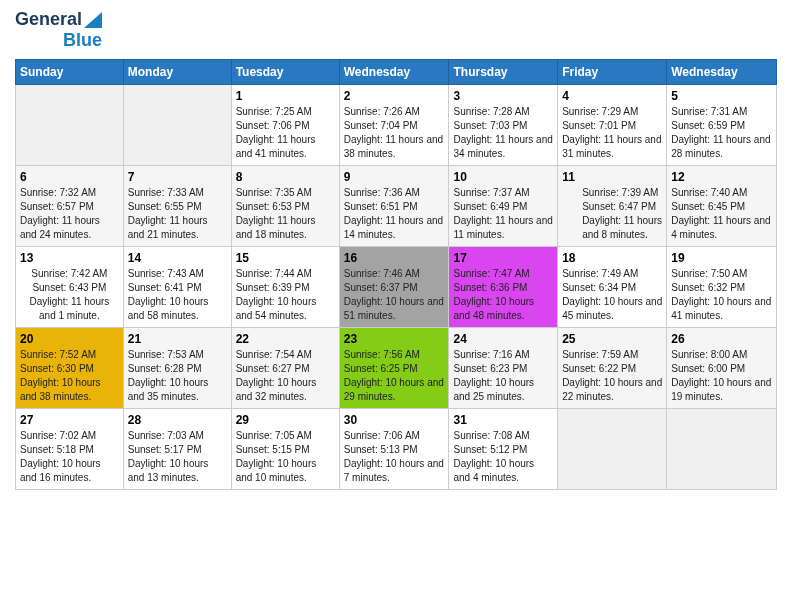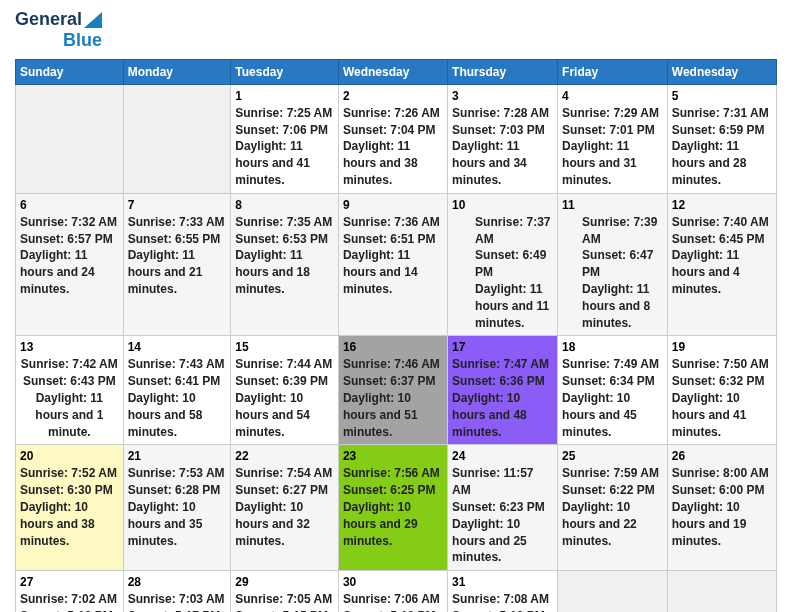--- a/index.html
+++ b/index.html
@@ -73,24 +73,23 @@
     .calendar tr td.empty {
       background: #f0f0f0;
     }
     .day-num {
       font-weight: bold;
       font-size: 12px;
       display: block;
       margin-bottom: 2px;
     }
     .day-info {
-      font-size: 12px;
+      font-size: 10px;
       color: #222;
       line-height: 1.4;
-      font-weight: bold;
     }
   </style>
 </head>
 <body>
 
 <div class="header-area">
   <div class="logo-area">
     <div style="display:flex;align-items:center;">
       <span class="logo-text">General</span>
       <svg width="18" height="20" viewBox="0 0 18 20" style="margin-left:2px;margin-top:-4px;">
@@ -172,21 +171,21 @@
 Daylight: 11 hours and 18 minutes.</div>
         </td>
         <td style="background: rgb(245, 245, 245);">
           <span class="day-num">9</span>
           <div class="day-info" style="white-space: pre-line;">Sunrise: 7:36 AM
 Sunset: 6:51 PM
 Daylight: 11 hours and 14 minutes.</div>
         </td>
         <td style="background: rgb(245, 245, 245);">
           <span class="day-num">10</span>
-          <div class="day-info" style="white-space: pre-line; margin-left: 23px;">Sunrise: 7:37 AM
+          <div class="day-info" style="white-space: pre-line;">Sunrise: 7:37 AM
 Sunset: 6:49 PM
 Daylight: 11 hours and 11 minutes.</div>
         </td>
         <td style="background: rgb(245, 245, 245);">
           <span class="day-num">11</span>
           <div class="day-info" style="white-space: pre-line; margin-left: 20px;">Sunrise: 7:39 AM
 Sunset: 6:47 PM
 Daylight: 11 hours and 8 minutes.</div>
         </td>
         <td style="background: rgb(245, 245, 245); margin-left: 39px;">
@@ -214,41 +213,41 @@
           <div class="day-info" style="white-space: pre-line;">Sunrise: 7:44 AM
 Sunset: 6:39 PM
 Daylight: 10 hours and 54 minutes.</div>
         </td>
         <td style="background: #a3a3a3;">
           <span class="day-num">16</span>
           <div class="day-info" style="white-space: pre-line;">Sunrise: 7:46 AM
 Sunset: 6:37 PM
 Daylight: 10 hours and 51 minutes.</div>
         </td>
-        <td style="background: #8b5cf6;">
+        <td style="background: #d946ef;">
           <span class="day-num">17</span>
           <div class="day-info" style="white-space: pre-line;">Sunrise: 7:47 AM
 Sunset: 6:36 PM
 Daylight: 10 hours and 48 minutes.</div>
         </td>
         <td style="background: rgb(255, 255, 255);">
           <span class="day-num">18</span>
           <div class="day-info" style="white-space: pre-line;">Sunrise: 7:49 AM
 Sunset: 6:34 PM
 Daylight: 10 hours and 45 minutes.</div>
         </td>
         <td style="background: rgb(255, 255, 255);">
           <span class="day-num">19</span>
           <div class="day-info" style="white-space: pre-line;">Sunrise: 7:50 AM
 Sunset: 6:32 PM
 Daylight: 10 hours and 41 minutes.</div>
         </td>
       </tr>
       <tr>
-        <td style="background: #fef9c3;">
+        <td style="background: #eab308;">
           <span class="day-num">20</span>
           <div class="day-info" style="white-space: pre-line;">Sunrise: 7:52 AM
 Sunset: 6:30 PM
 Daylight: 10 hours and 38 minutes.</div>
         </td>
         <td style="background: rgb(245, 245, 245);">
           <span class="day-num">21</span>
           <div class="day-info" style="white-space: pre-line;">Sunrise: 7:53 AM
 Sunset: 6:28 PM
 Daylight: 10 hours and 35 minutes.</div>
@@ -260,21 +259,21 @@
 Daylight: 10 hours and 32 minutes.</div>
         </td>
         <td style="background: #84cc16;">
           <span class="day-num">23</span>
           <div class="day-info" style="white-space: pre-line;">Sunrise: 7:56 AM
 Sunset: 6:25 PM
 Daylight: 10 hours and 29 minutes.</div>
         </td>
         <td style="background: rgb(245, 245, 245);">
           <span class="day-num">24</span>
-          <div class="day-info" style="white-space: pre-line;">Sunrise: 11:57 AM
+          <div class="day-info" style="white-space: pre-line;">Sunrise: 7:16 AM
 Sunset: 6:23 PM
 Daylight: 10 hours and 25 minutes.</div>
         </td>
         <td style="background: rgb(245, 245, 245);">
           <span class="day-num">25</span>
           <div class="day-info" style="white-space: pre-line;">Sunrise: 7:59 AM
 Sunset: 6:22 PM
 Daylight: 10 hours and 22 minutes.</div>
         </td>
         <td style="background: rgb(245, 245, 245);">

